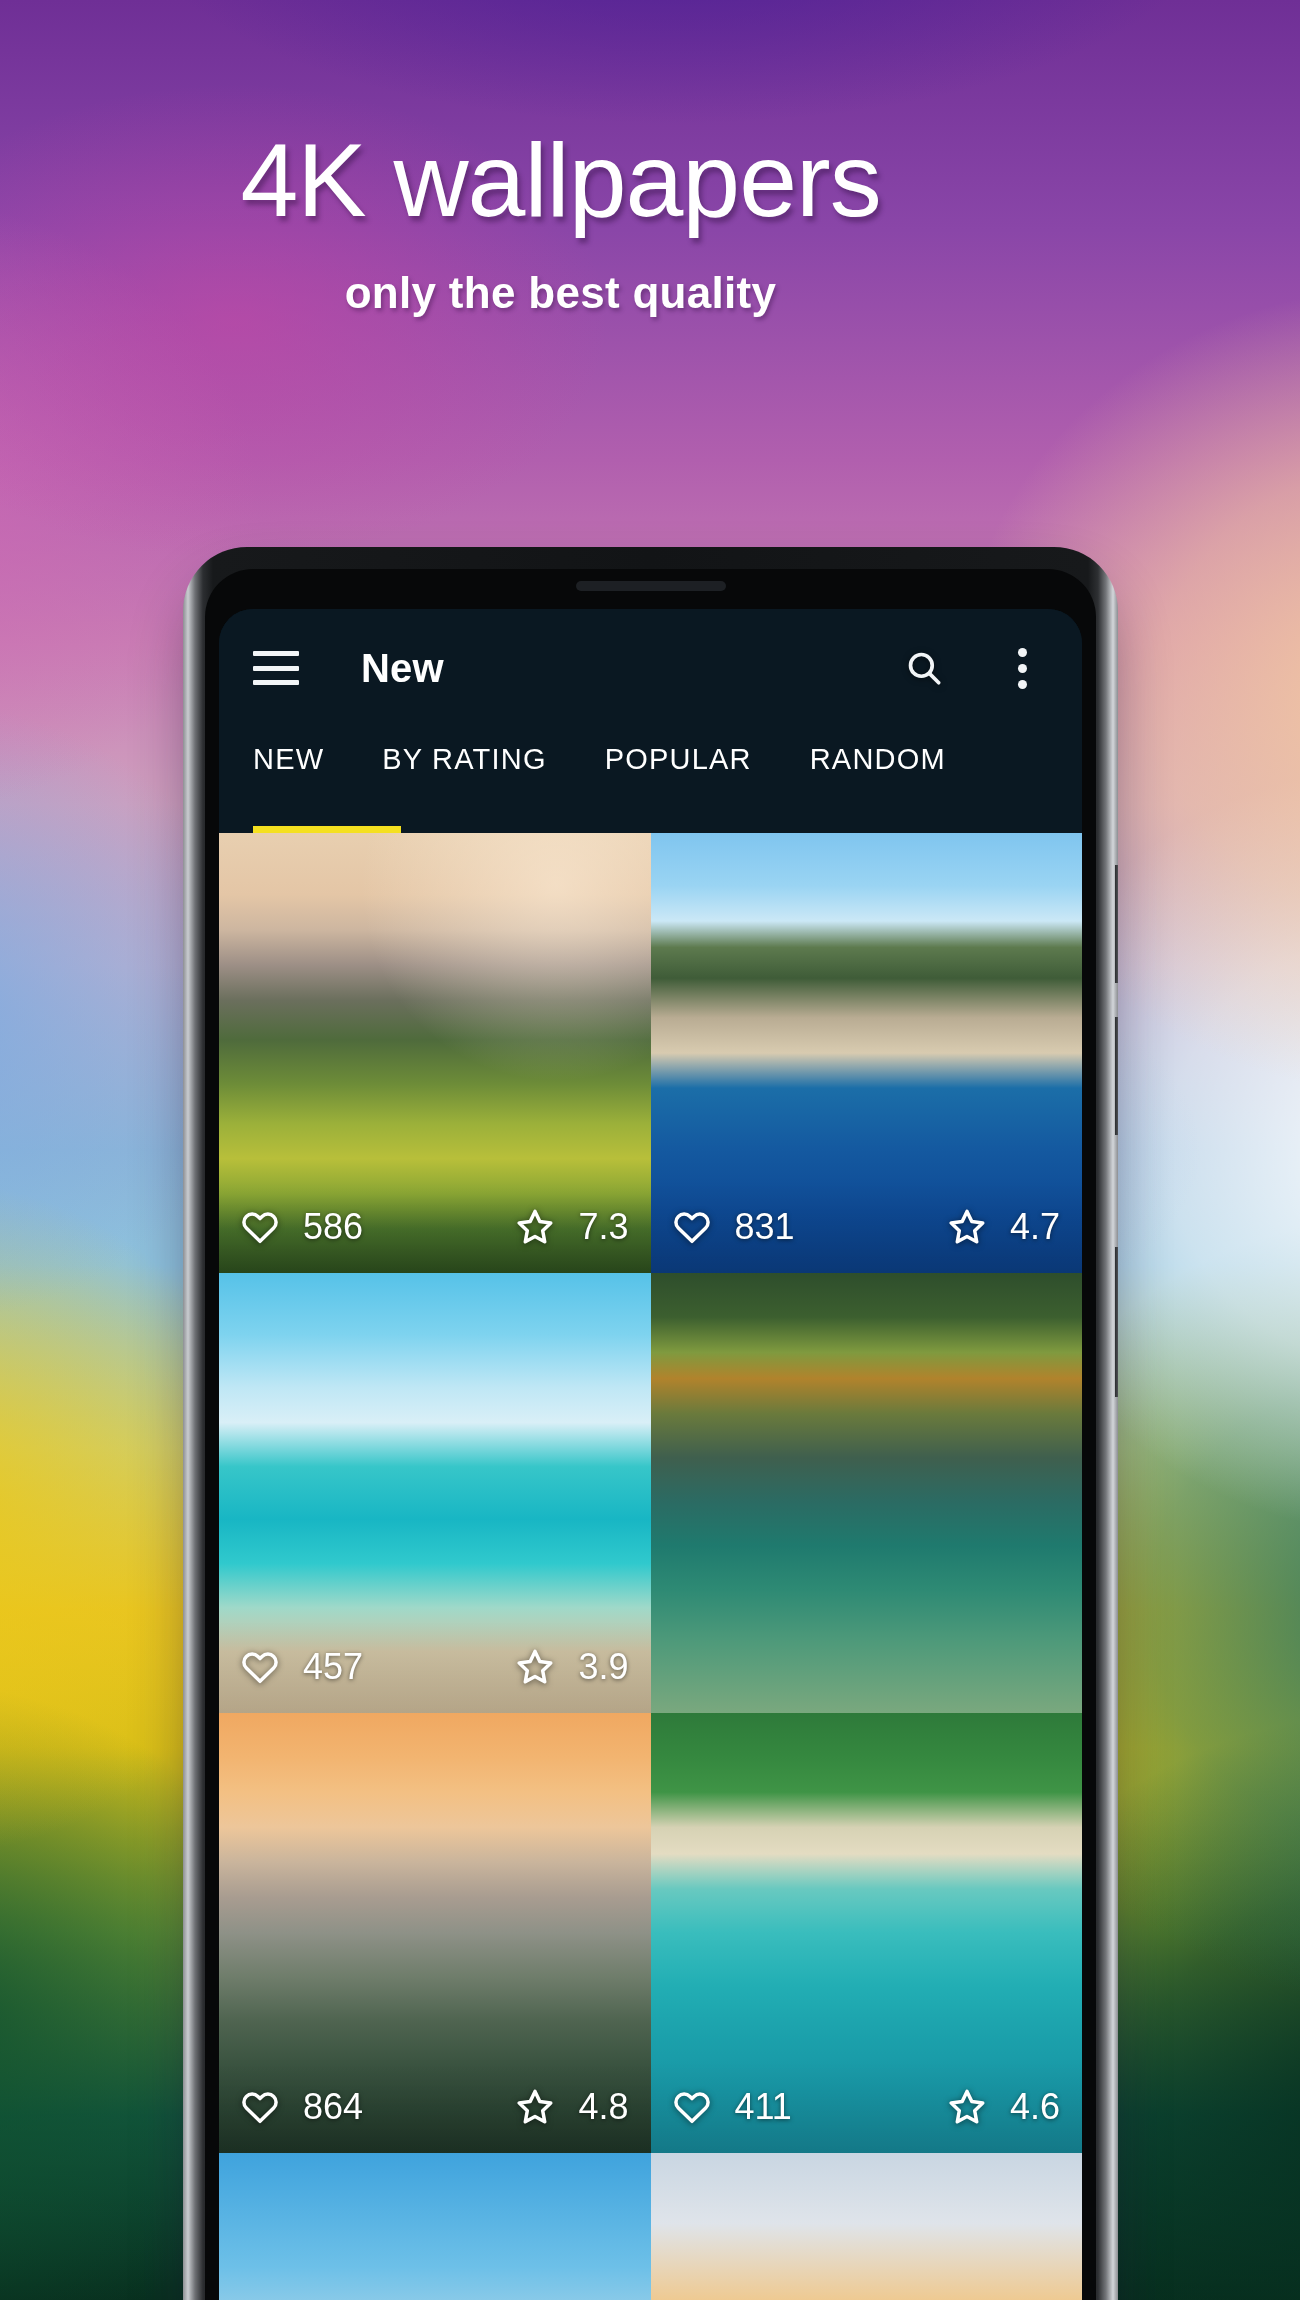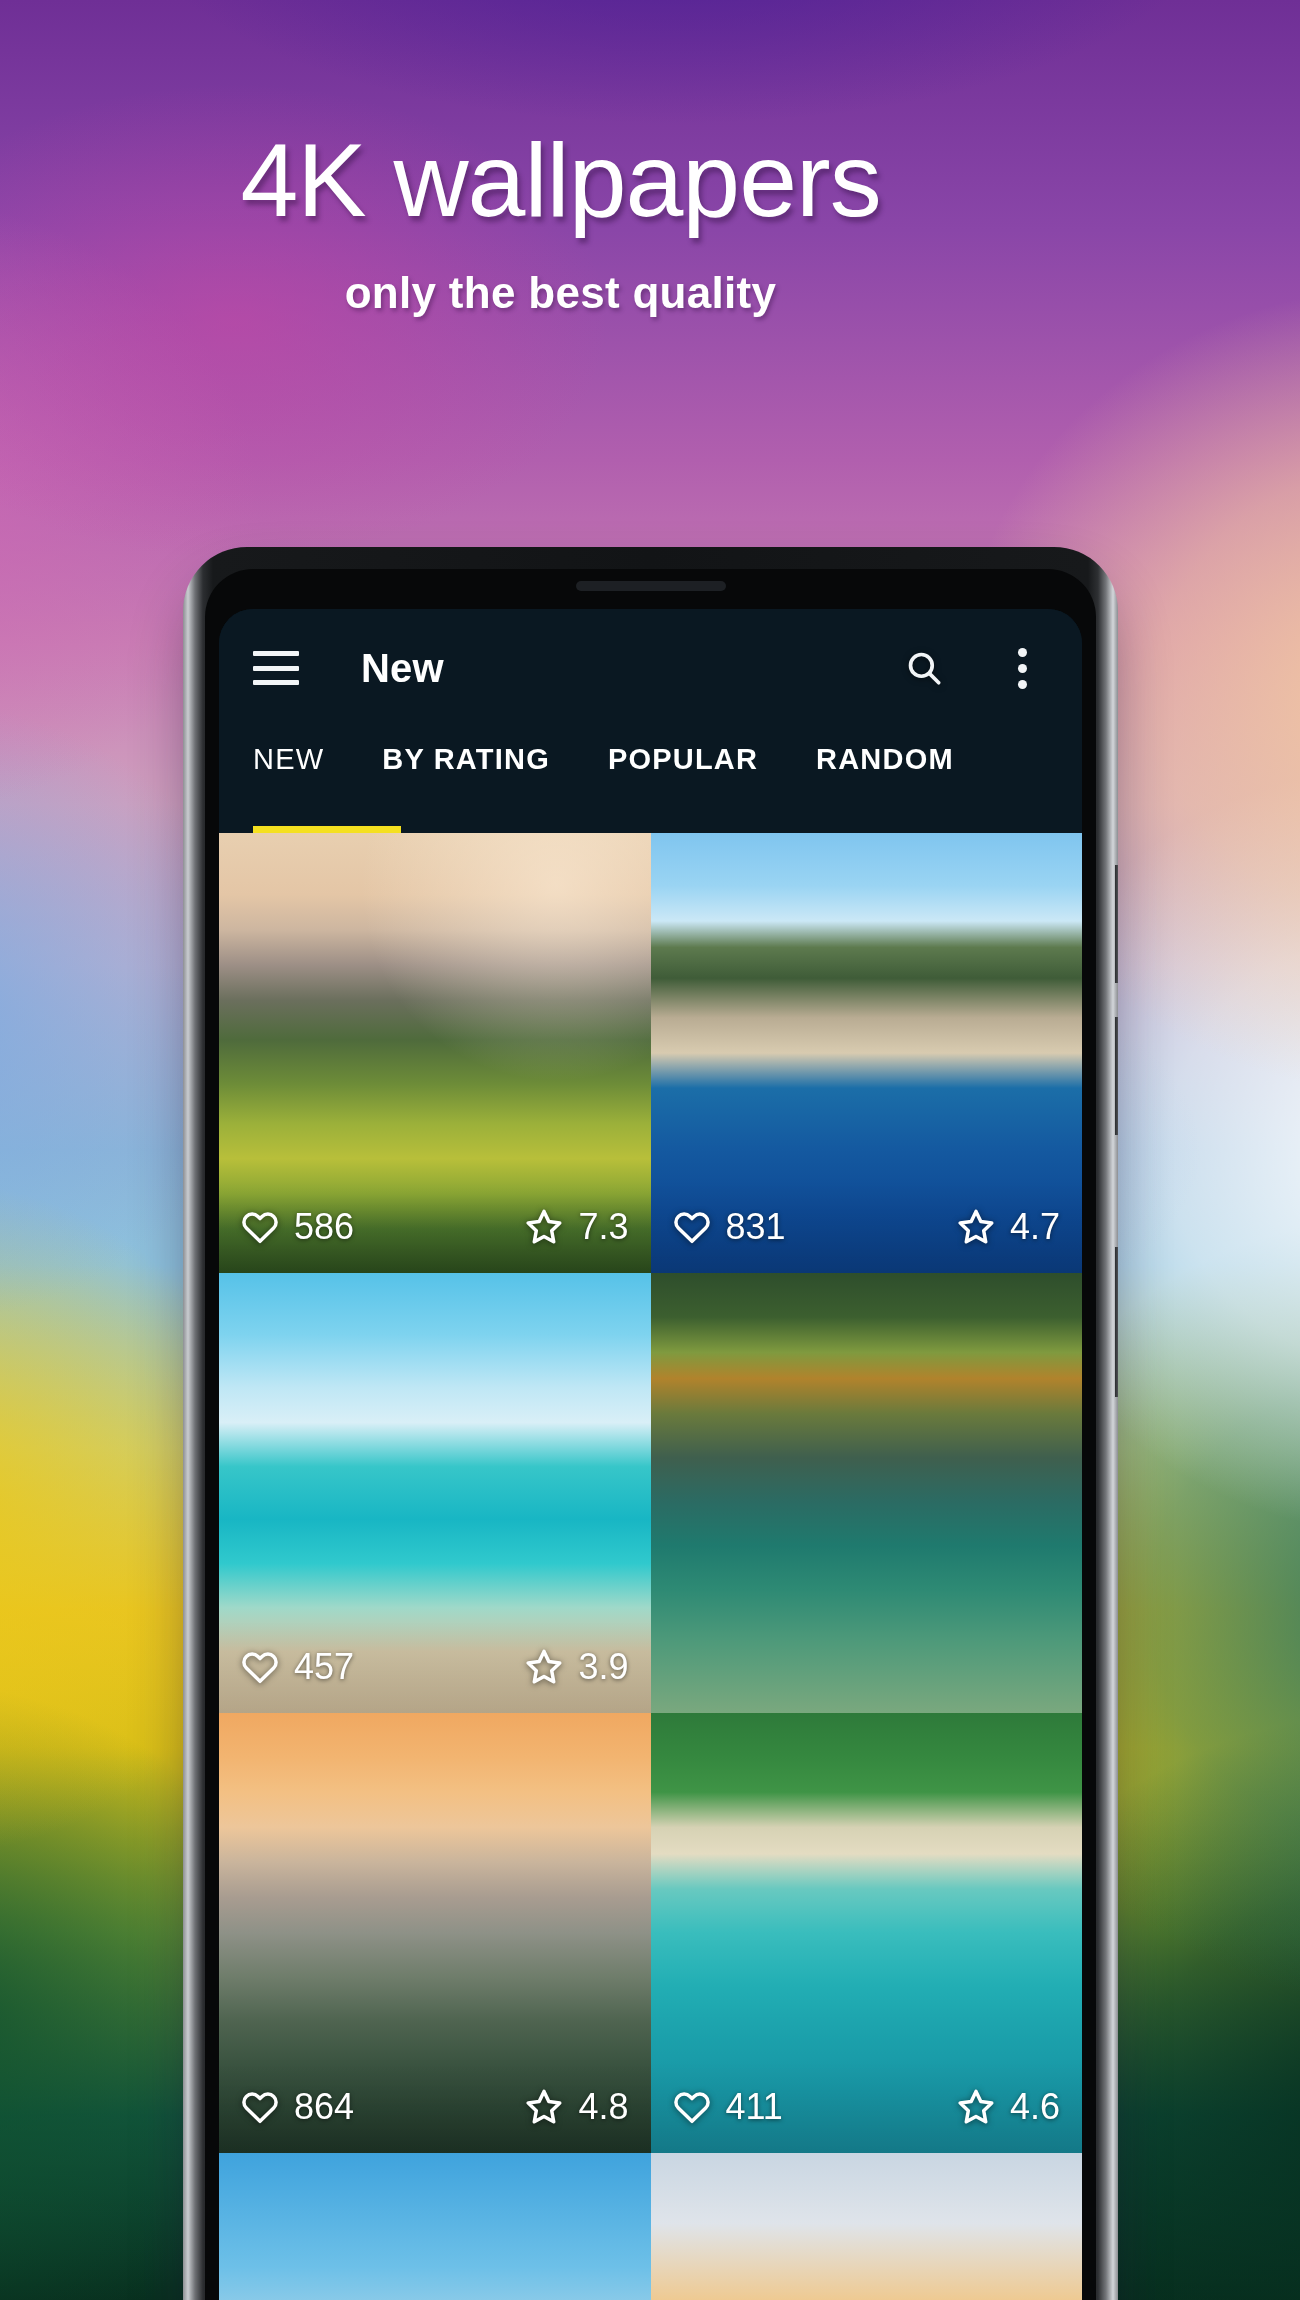--- a/index.html
+++ b/index.html
@@ -143,35 +143,35 @@
   .hamburger { width:46px; height:34px; display:flex; flex-direction:column; justify-content:space-between; cursor:pointer; }
   .hamburger span { display:block; height:5px; background:#f2f5f7; border-radius:1px; }
   .appbar-title { margin-left:62px; color:#ffffff; font-size:40px; font-weight:700; letter-spacing:0.2px; }
   .appbar-actions { margin-left:auto; display:flex; align-items:center; gap:46px; }
   .icon-btn { width:52px; height:52px; display:flex; align-items:center; justify-content:center; cursor:pointer; }
   .kebab { display:flex; flex-direction:column; gap:7px; align-items:center; }
   .kebab i { width:9px; height:9px; border-radius:50%; background:#f2f5f7; display:block; }
 
   
   .tabs { height:106px; background:#0a1822; display:flex; align-items:flex-start; padding:0 34px; position:relative; }
-  .tab { color:#ffffff; font-size:29px; font-weight:700; letter-spacing:1.2px; padding-top:16px; margin-right:58px; white-space:nowrap; cursor:pointer; }
+  .tab { color:#ffffff; font-size:29px; font-weight:400; letter-spacing:1.2px; padding-top:16px; margin-right:58px; white-space:nowrap; cursor:pointer; }
   .tab.active { font-weight:400; }
   .tab-underline { position:absolute; left:34px; bottom:0; width:148px; height:7px; background:#f5e020; }
 
   
   .grid { display:grid; grid-template-columns:1fr 1fr; gap:0; }
   .card { position:relative; height:440px; overflow:hidden; }
   .card .art { position:absolute; inset:0; }
   .card-stats {
     position:absolute; left:0; right:0; bottom:0; height:92px;
     display:flex; align-items:center; justify-content:space-between;
     padding:0 22px 0 20px;
     background:linear-gradient(180deg, rgba(0,0,0,0.00) 0%, rgba(0,0,0,0.12) 100%);
   }
-  .stat { display:flex; align-items:flex-start; gap:13px; }
+  .stat { display:flex; align-items:flex-start; gap:22px; }
   .stat-val { color:#fff; font-size:36px; font-weight:400; text-shadow:0 1px 4px rgba(0,0,0,0.55); }
   svg.glyph { filter:drop-shadow(0 1px 3px rgba(0,0,0,0.55)); }
 
   
   .art-hills{background:
     radial-gradient(circle at 78% 12%, rgba(255,240,220,0.55) 0%, rgba(255,240,220,0) 38%),
     linear-gradient(180deg,#e8cfb0 0%,#e4c6a6 14%,#cdb6a0 22%,#9d8f86 30%,#6b6f5d 38%,#4f6b3c 47%,#6d8c38 57%,#9bb03a 66%,#b8bf3a 74%,#8aa634 82%,#49722b 90%,#2c4e1e 100%);}
   .art-cove{background:
     linear-gradient(180deg,#7fc5ef 0%,#9ad4f3 12%,#cbe8f6 20%,#5d7a4e 26%,#3f5c38 33%,#b9ac93 42%,#d8cbb0 50%,#1b6ea8 58%,#1459a0 72%,#0e4a95 86%,#0b3f86 100%),
     radial-gradient(ellipse 40% 18% at 34% 42%, rgba(225,215,190,0.9) 0%, rgba(225,215,190,0) 60%);}

